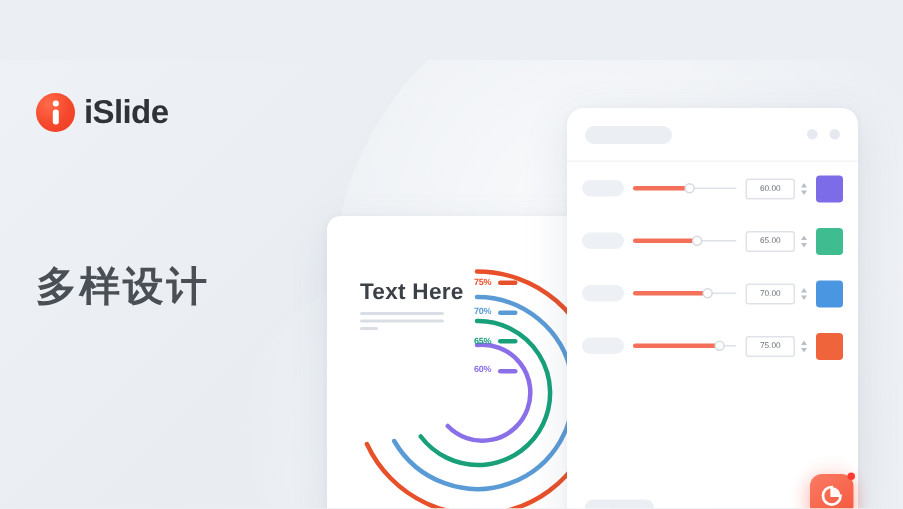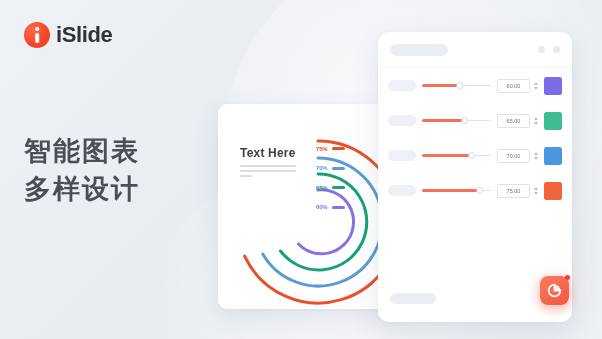--- a/index.html
+++ b/index.html
@@ -8,20 +8,21 @@
     font-family:"Liberation Sans", sans-serif;
     background:#EBEFF3;
     position:relative;
   }
 
   
   #stage {
     position:absolute; inset:0;
     background:linear-gradient(135deg,#EEF1F5 0%,#E9EDF2 45%,#EDF0F4 100%);
     overflow:hidden;
+    margin-top:40px;
   }
   #bg-wash {
     position:absolute; right:-40px; top:-60px;
     width:420px; height:420px; border-radius:50%;
     background:radial-gradient(circle at 40% 40%, rgba(255,255,255,.75), rgba(255,255,255,0) 68%);
   }
   #bg-wash-2 {
     position:absolute; left:150px; bottom:-120px;
     width:380px; height:300px; border-radius:50%;
     background:radial-gradient(circle at 50% 40%, rgba(255,255,255,.55), rgba(255,255,255,0) 70%);
@@ -53,21 +54,21 @@
 
   
   #chart-card {
     position:absolute; left:218px; top:104px;
     width:190px; height:205px;
     background:#FFFFFF; border-radius:9px;
     box-shadow:0 8px 26px rgba(70,90,120,.11), 0 1px 4px rgba(70,90,120,.06);
     overflow:hidden;
   }
   #chart-text { position:absolute; left:22px; top:42px; width:70px; }
-  #chart-title { font-size:12px; font-weight:700; color:#3C4148; letter-spacing:.2px; }
+  #chart-title { font-size:15px; font-weight:700; color:#3C4148; letter-spacing:.2px; }
   #chart-sub { margin-top:5px; }
   #chart-sub span {
     display:block; height:2px; border-radius:1px;
     background:#D9DEE4; margin-bottom:3px;
   }
   #chart-sub span:nth-child(1){ width:56px; }
   #chart-sub span:nth-child(2){ width:56px; }
   #chart-sub span:nth-child(3){ width:12px; }
 
   #chart-legend { position:absolute; left:98px; top:40px; }
@@ -169,21 +170,20 @@
 
   <div id="logo">
     <div id="logo-mark">
       <span class="dot"></span>
       <span class="stem"></span>
     </div>
     <div id="logo-text">iSlide</div>
   </div>
 
   <div id="headline">
-    <div>智能图表</div>
     <div>多样设计</div>
   </div>
 
   <div id="chart-card">
 
     <svg id="chart-svg" width="190" height="205" viewBox="0 0 190 205">
 
       <path d="M 100 37 A 81 81 0 1 1 26.6 152" fill="none" stroke="#E8502A" stroke-width="3" stroke-linecap="round"></path>
 
       <path d="M 100 54 A 64 64 0 1 1 44.8 150" fill="none" stroke="#5B9BD5" stroke-width="3" stroke-linecap="round"></path>

